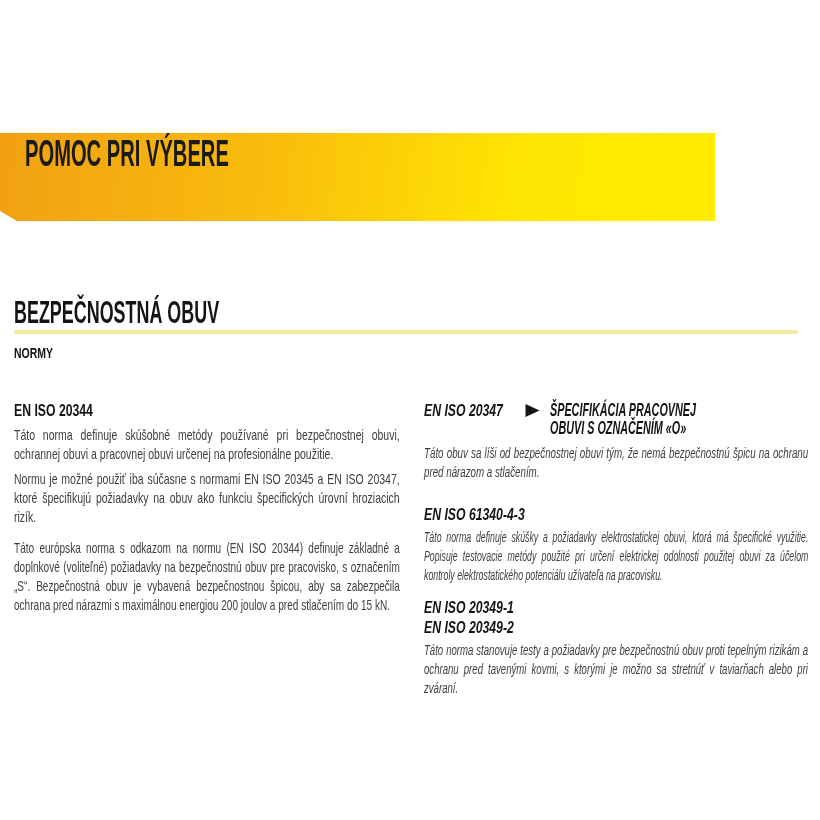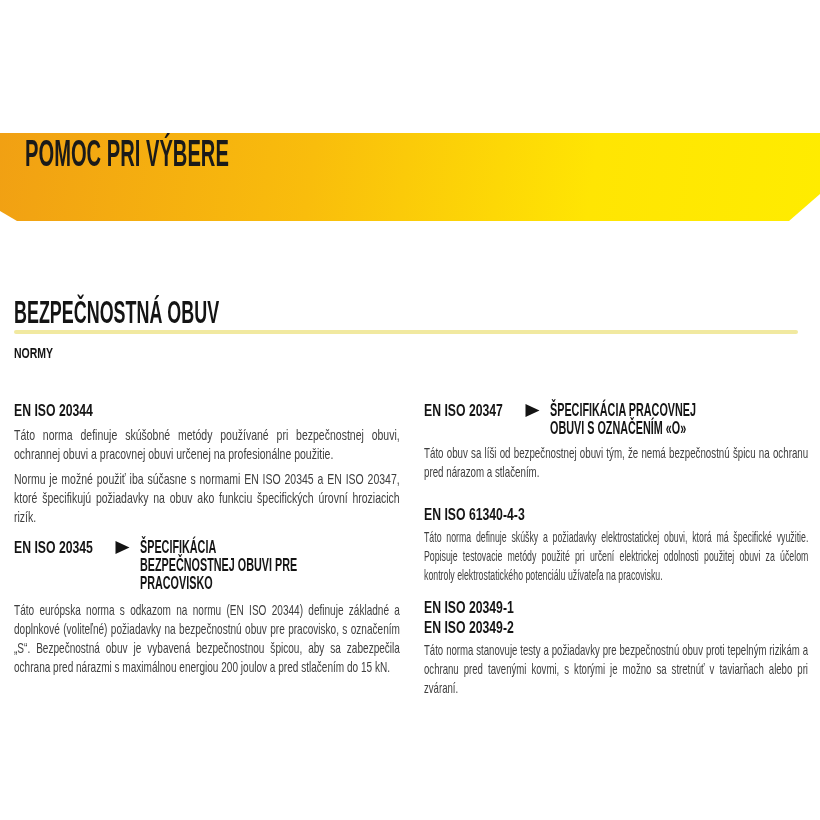--- a/index.html
+++ b/index.html
@@ -4,21 +4,21 @@
 <style>
   html,body{margin:0;padding:0;}
   body{
     width:820px;height:820px;position:relative;overflow:hidden;
     background:#ffffff;
     font-family:"Liberation Sans","DejaVu Sans",sans-serif;
     -webkit-font-smoothing:antialiased;
   }
   
   .banner{
-    position:absolute;left:0;top:133px;width:820px;height:88px;
+    position:absolute;left:0;top:133px;width:715px;height:88px;
     background:linear-gradient(98deg,#F1A013 0%,#F9BD0C 38%,#FFE503 72%,#FFEC00 100%);
     clip-path:polygon(0 0,100% 0,100% 61px,789px 100%,17px 100%,0 78px);
   }
   .banner-title{
     position:absolute;left:25px;top:3px;
     font-size:36px;font-weight:700;color:#1a1a1a;letter-spacing:0;
     transform:scaleX(0.56);transform-origin:0 0;white-space:nowrap;line-height:36px;
   }
   
   .section-title{
@@ -31,21 +31,21 @@
     border-radius:2px;background:#F1E9A0;
   }
   .sub-heading{
     position:absolute;left:14px;top:344px;
     font-size:15px;font-weight:700;color:#141414;
     transform:scaleX(0.70);transform-origin:0 0;white-space:nowrap;line-height:18px;
   }
   
   .col{position:absolute;top:370px;margin-top:31px;}
   .col-left{left:14px;width:400px;}
-  .col-right{left:424px;width:396px;}
+  .col-right{left:424px;width:396px;font-style:italic;}
   .norm-label{
     font-size:17px;font-weight:700;color:#141414;line-height:20px;
     transform:scaleX(0.72);transform-origin:0 0;white-space:nowrap;
   }
   .norm-row{display:flex;align-items:flex-start;}
   .norm-row .label-cell{width:100px;flex:0 0 100px;}
   .arrow-cell{flex:0 0 26px;padding-top:2px;}
   .norm-heading{
     font-size:18px;font-weight:700;color:#141414;line-height:18px;
     transform:scaleX(0.60);transform-origin:0 0;
@@ -79,31 +79,20 @@
 <div class="section-title">BEZPEČNOSTNÁ OBUV</div>
 <div class="section-rule"></div>
 <div class="sub-heading">NORMY</div>
 
 <div class="col col-left">
 
   <div class="norm-label mb4">EN ISO 20344</div>
   <div class="para p-l1 mb6">Táto norma definuje skúšobné metódy používané pri bezpečnostnej obuvi, ochrannej obuvi a pracovnej obuvi určenej na profesionálne použitie.</div>
   <div class="para p-l2 mb12">Normu je možné použiť iba súčasne s normami EN ISO 20345 a EN ISO 20347, ktoré špecifikujú požiadavky na obuv ako funkciu špecifických úrovní hroziacich rizík.</div>
 
-  <div class="norm-row mb8">
-    <div class="label-cell">
-      <div class="norm-label">EN ISO 20345</div>
-    </div>
-    <div class="arrow-cell arrow-icon">
-      <svg width="17" height="15" viewBox="0 0 17 15">
-          <path d="M1.5 1 L15.5 7.5 L1.5 14 Z" fill="#141414"></path>
-        </svg>
-    </div>
-    <div class="norm-heading h-left">ŠPECIFIKÁCIA BEZPEČNOSTNEJ OBUVI PRE PRACOVISKO</div>
-  </div>
   <div class="para p-l3">Táto európska norma s odkazom na normu (EN ISO 20344) definuje základné a doplnkové (voliteľné) požiadavky na bezpečnostnú obuv pre pracovisko, s označením „S“. Bezpečnostná obuv je vybavená bezpečnostnou špicou, aby sa zabezpečila ochrana pred nárazmi s maximálnou energiou 200 joulov a pred stlačením do 15 kN.</div>
 
 </div>
 
 <div class="col col-right">
 
   <div class="norm-row mb6">
     <div class="label-cell">
       <div class="norm-label">EN ISO 20347</div>
     </div>

